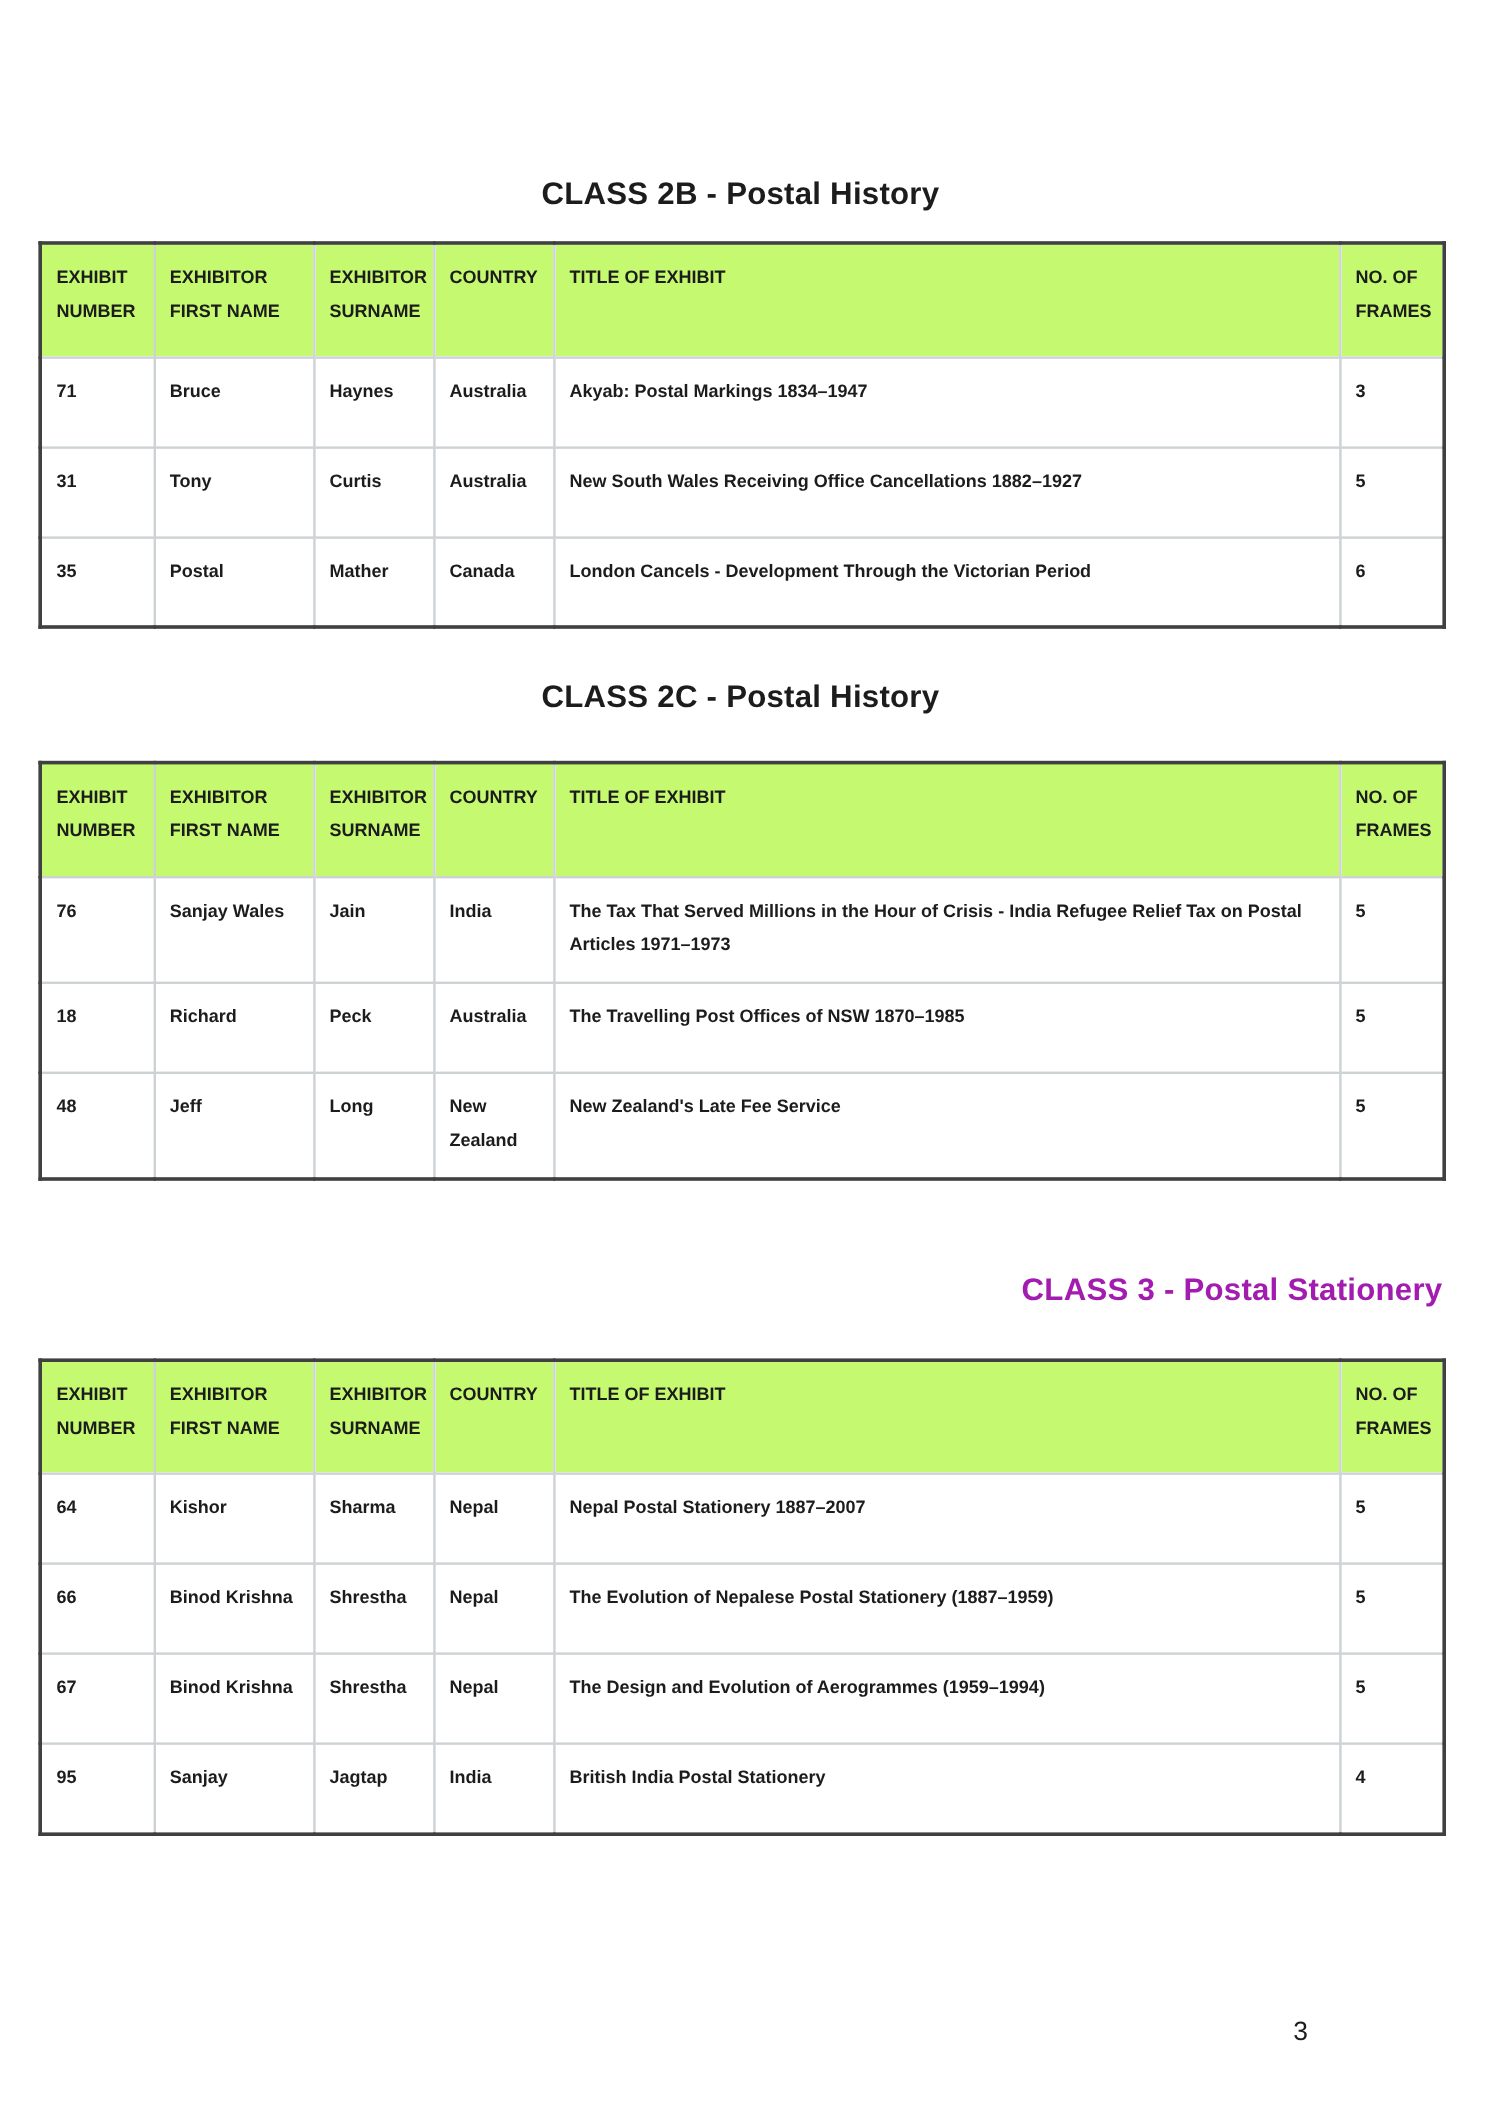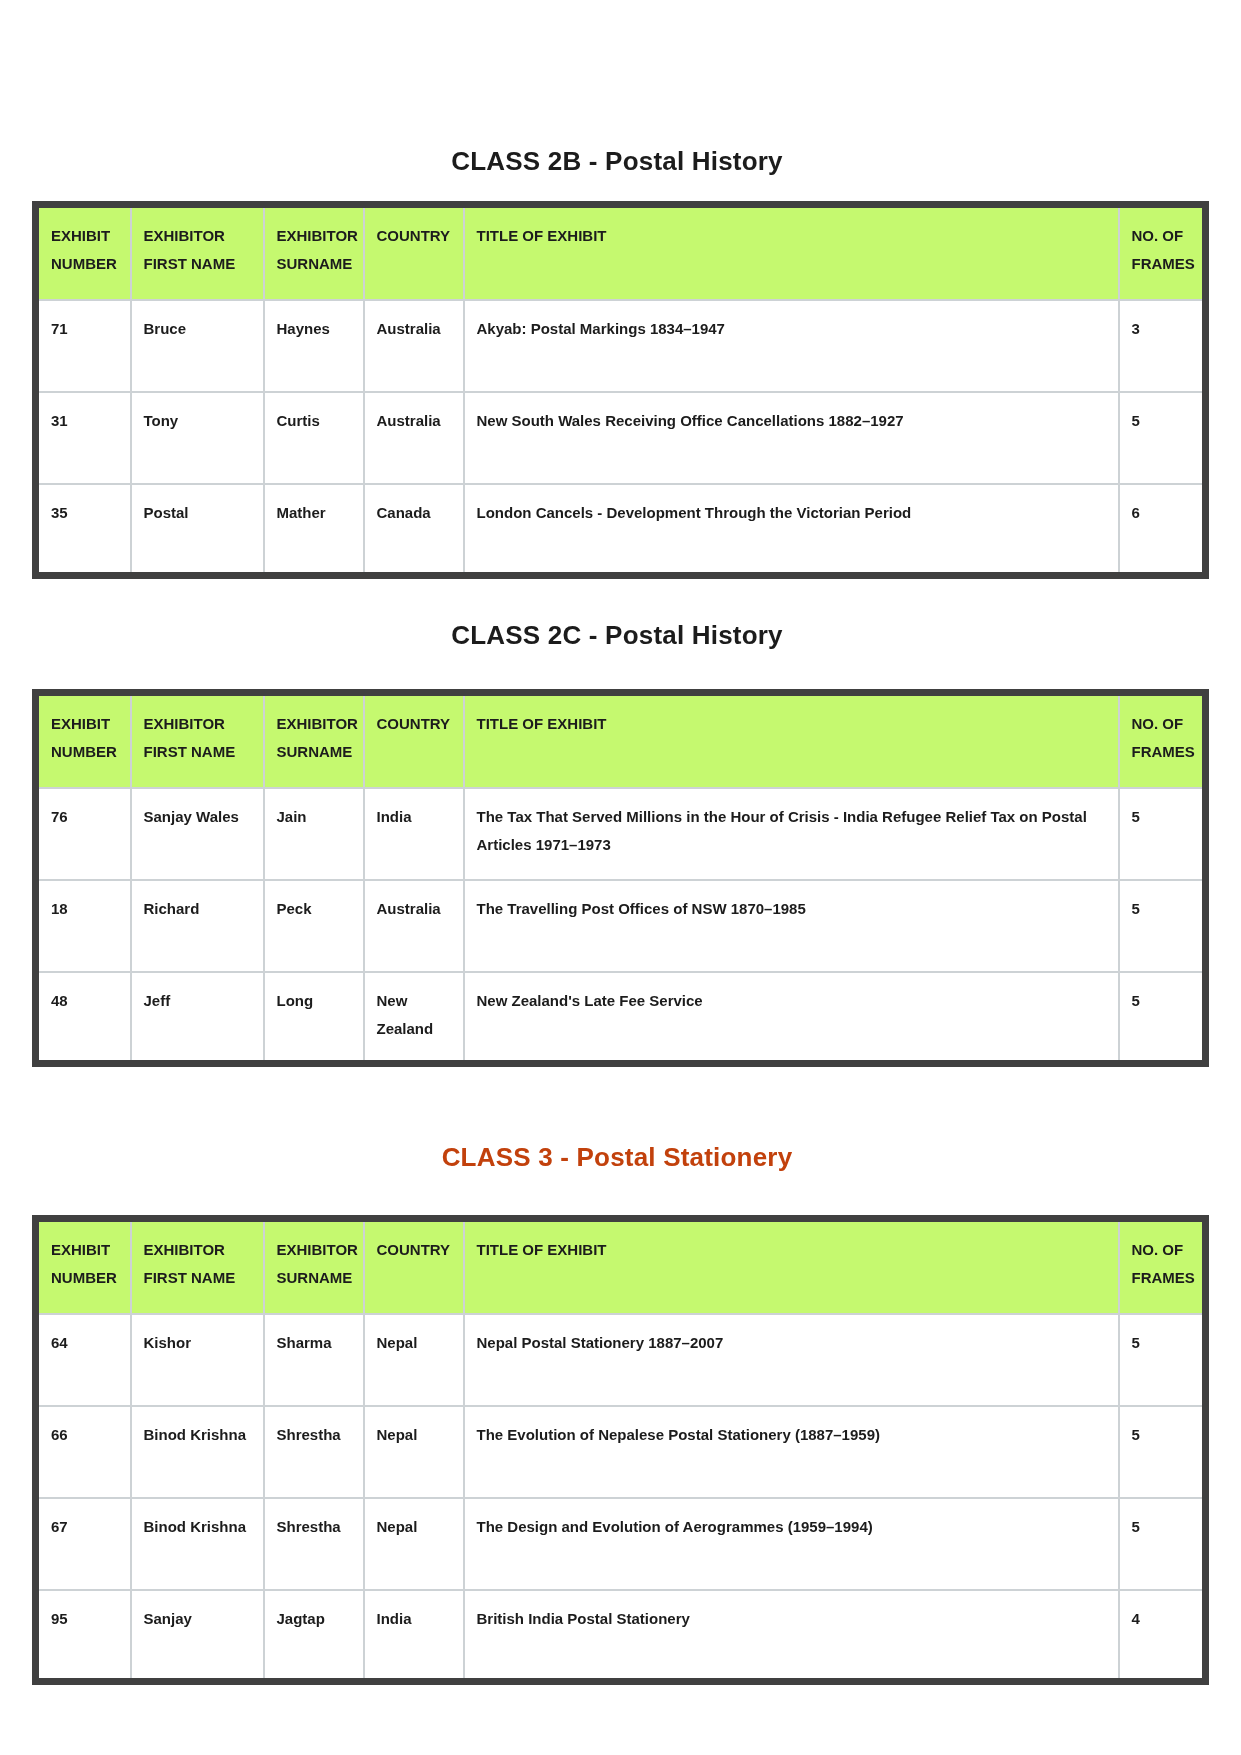--- a/index.html
+++ b/index.html
@@ -34,40 +34,40 @@
     margin-bottom: 36px;
   }
   .class-title.red {
     margin-top: 72px;
     margin-bottom: 40px;
   }
   table.exhibit-table {
     border-collapse: collapse;
     table-layout: fixed;
     width: 1170px;
-    border: 7px solid #404040;
+    border: 3px solid #404040;
     margin: 0;
   }
   table.exhibit-table th,
   table.exhibit-table td {
     border: 2px solid #cdd2d5;
     vertical-align: top;
     text-align: left;
     font-size: 15px;
     font-weight: bold;
     box-sizing: border-box;
     overflow: hidden;
   }
   table.exhibit-table th {
     height: 95px;
     padding: 14px 12px 10px 12px;
     line-height: 28px;
   }
   table.exhibit-table td {
-    height: 92px;
+    height: 75px;
     padding: 14px 12px 16px 12px;
     line-height: 28px;
   }
   th .hline { display: block; }
   th.center { text-align: center; }
   .page-number {
     width: 1170px;
     text-align: right;
     padding-right: 112px;
     box-sizing: border-box;
@@ -204,21 +204,21 @@
         <td>48</td>
         <td>Jeff</td>
         <td>Long</td>
         <td>New Zealand</td>
         <td>New Zealand's Late Fee Service</td>
         <td>5</td>
       </tr>
     </tbody>
   </table>
 
-  <h2 class="class-title red" style="color: #c2410c;">CLASS 3 - Postal Stationery</h2>
+  <h2 class="class-title red" style="color: #a21caf; text-align: right;">CLASS 3 - Postal Stationery</h2>
 
   <table class="exhibit-table">
     <colgroup>
       <col style="width:95px">
         <col style="width:133px">
         <col style="width:100px">
       <col style="width:100px">
         <col style="width:655px">
         <col style="width:87px">
     </colgroup>

